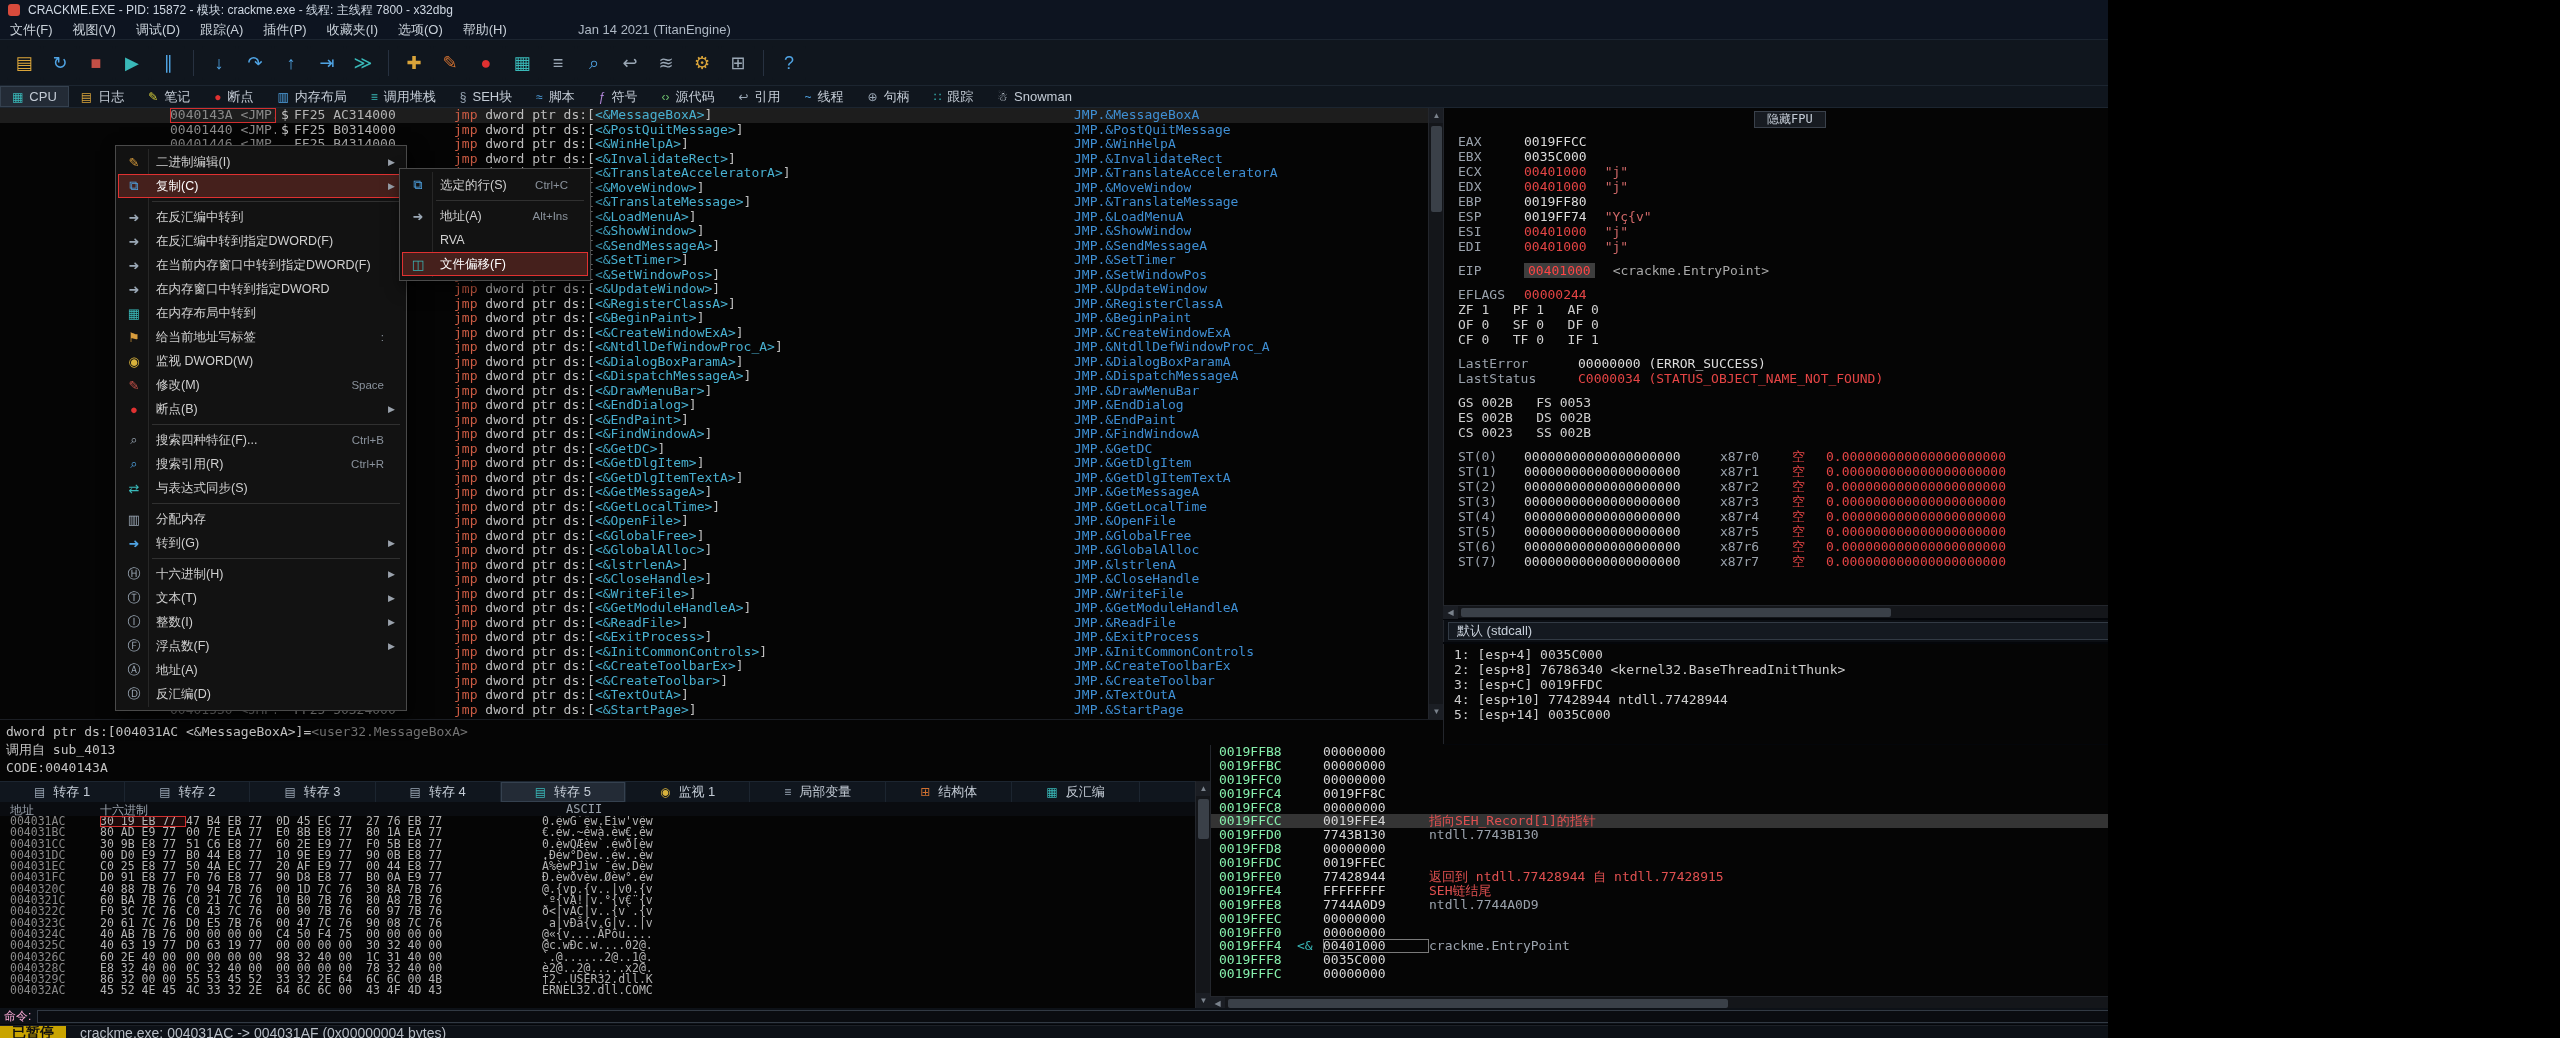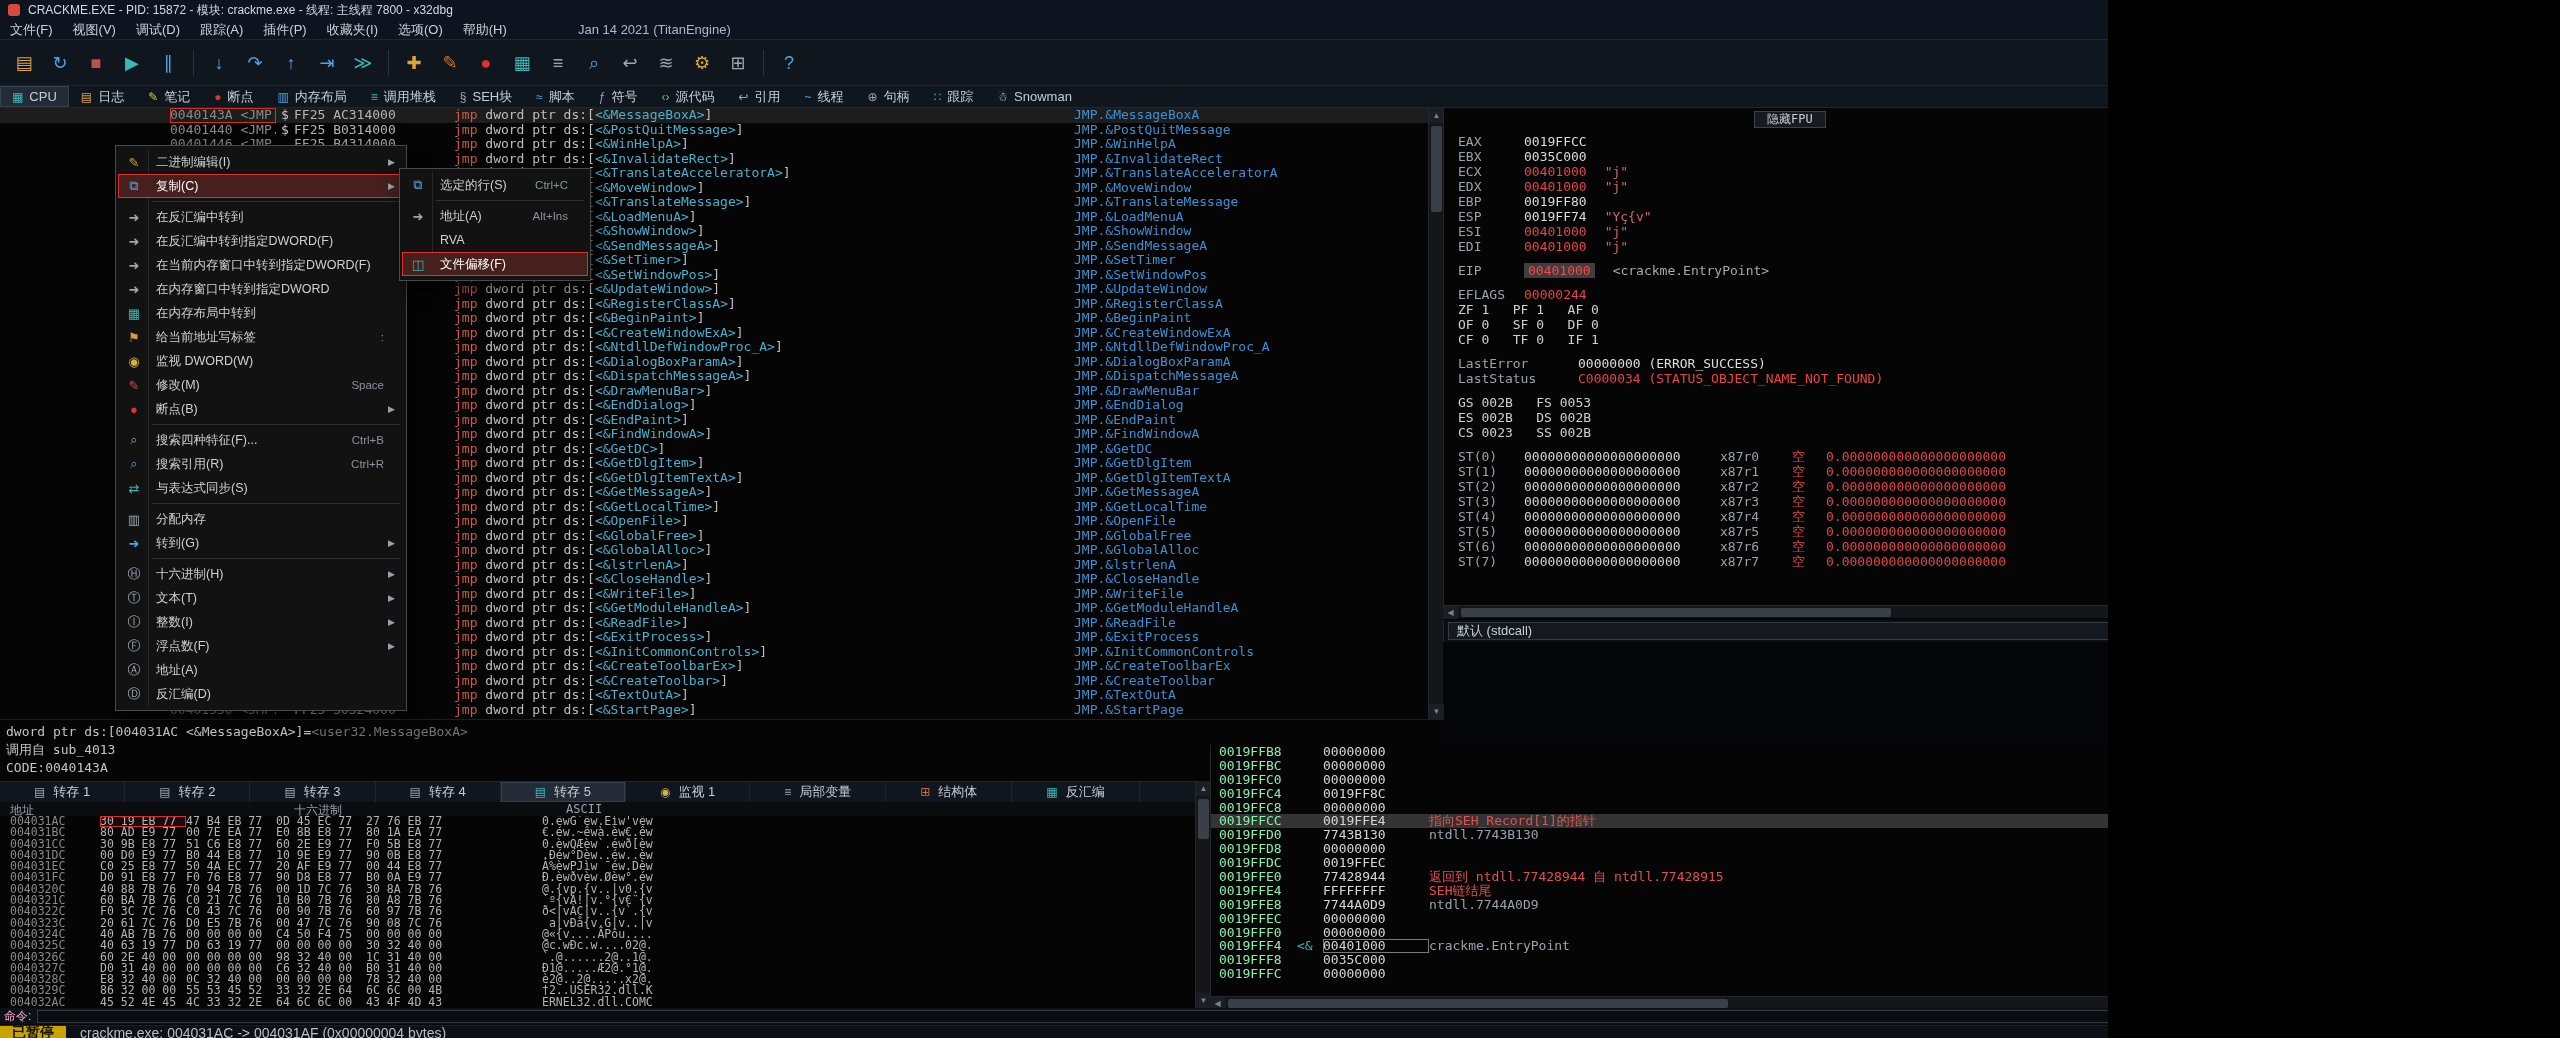--- a/index.html
+++ b/index.html
@@ -40,21 +40,21 @@
 .infopane{position:absolute;left:0;top:719px;width:1443px;height:62px;background:#050505;border-top:1px solid #1b1e24;font-family:"DejaVu Sans Mono",monospace;font-size:13px;padding:3px 0 0 6px;color:#c4c4c4}
 .iline{height:18px;line-height:18px;white-space:pre}
 .ilink{color:#737373}
 
 .dumptabs{position:absolute;left:0;top:781px;width:1210px;height:21px;background:#10161e;border-top:1px solid #1c2530;display:flex;font-size:13px;color:#c4ccd6}
 .dtab{display:flex;align-items:center;gap:8px;padding:0 34px;border-right:1px solid #1c2530}
 .dtab.active{background:#232b36;box-shadow:inset 0 0 0 1px #35414f}
 .dtabic{font-size:12px}
 .dumphead{position:absolute;left:0;top:802px;width:1195px;height:14px;font-family:"DejaVu Sans Mono",monospace;font-size:12px;color:#9aa2ac;display:flex;background:#0a0c10}
 .dh-addr{width:100px;padding-left:10px}
-.dh-hex{width:436px;text-align:center}
+.dh-hex{width:436px;text-align:left}
 .dh-ascii{padding-left:30px}
 .dumprows{position:absolute;left:0;top:816px;width:1195px;height:192px;font-family:"DejaVu Sans Mono",monospace;font-size:11.5px;background:#050505;overflow:hidden}
 .hxrow{display:flex;height:11.3px;line-height:11.3px;white-space:pre}
 .hx-addr{width:100px;padding-left:10px;color:#8a8a8a;flex:none}
 .hx-b1{width:86px;color:#b4b4b4;flex:none}
 .hx-b1.selbox{outline:1px solid #d22f2f;outline-offset:-1px;background:rgba(210,47,47,.12)}
 .hx-rest{width:310px;color:#b4b4b4;flex:none}
 .hx-ascii{padding-left:46px;color:#b4b4b4}
 
 .registers{position:absolute;left:1443px;top:108px;width:1102px;height:497px;background:#050505;border-left:1px solid #23262c;font-family:"DejaVu Sans Mono",monospace;font-size:13px;padding:2px 0 0 14px;overflow:hidden}
@@ -840,26 +840,20 @@
         <span class="hx-ascii">@c.wÐc.w....02@.</span>
       </div>
 
       <div class="hxrow">
         <span class="hx-addr">0040326C</span>
         <span class="hx-b1">60 2E 40 00</span>
         <span class="hx-rest">00 00 00 00  98 32 40 00  1C 31 40 00</span>
         <span class="hx-ascii">`.@......2@..1@.</span>
       </div>
 
-      <div class="hxrow">
-        <span class="hx-addr">0040327C</span>
-        <span class="hx-b1">D0 31 40 00</span>
-        <span class="hx-rest">00 00 00 00  C6 32 40 00  B0 31 40 00</span>
-        <span class="hx-ascii">Ð1@.....Æ2@.°1@.</span>
-      </div>
 
       <div class="hxrow">
         <span class="hx-addr">0040328C</span>
         <span class="hx-b1">E8 32 40 00</span>
         <span class="hx-rest">0C 32 40 00  00 00 00 00  78 32 40 00</span>
         <span class="hx-ascii">è2@..2@.....x2@.</span>
       </div>
 
       <div class="hxrow">
         <span class="hx-addr">0040329C</span>
@@ -1057,20 +1051,28 @@
     <span class="argspacer"></span>
     <span class="spin">
         <span>5</span>
         <span class="spinarrows">
           <span>▲</span>
           <span>▼</span>
         </span>
       </span>
     <span class="lockbtn">解锁</span>
   </div>
+  <div class="argsrows">
+
+  <div class="argrow">1: [esp+4] 0035C000</div>
+      <div class="argrow">2: [esp+8] 76786340 &lt;kernel32.BaseThreadInitThunk&gt;</div>
+      <div class="argrow">3: [esp+C] 0019FFDC</div>
+      <div class="argrow">4: [esp+10] 77428944 ntdll.77428944</div>
+      <div class="argrow">5: [esp+14] 0035C000</div>
+    </div>
 
   <div class="stack">
 
       <div class="srow">
         <span class="saddr">0019FFB8</span>
         <span class="smark"></span>
         <span class="sval">00000000</span>
         <span class="snote"></span>
       </div>
 

